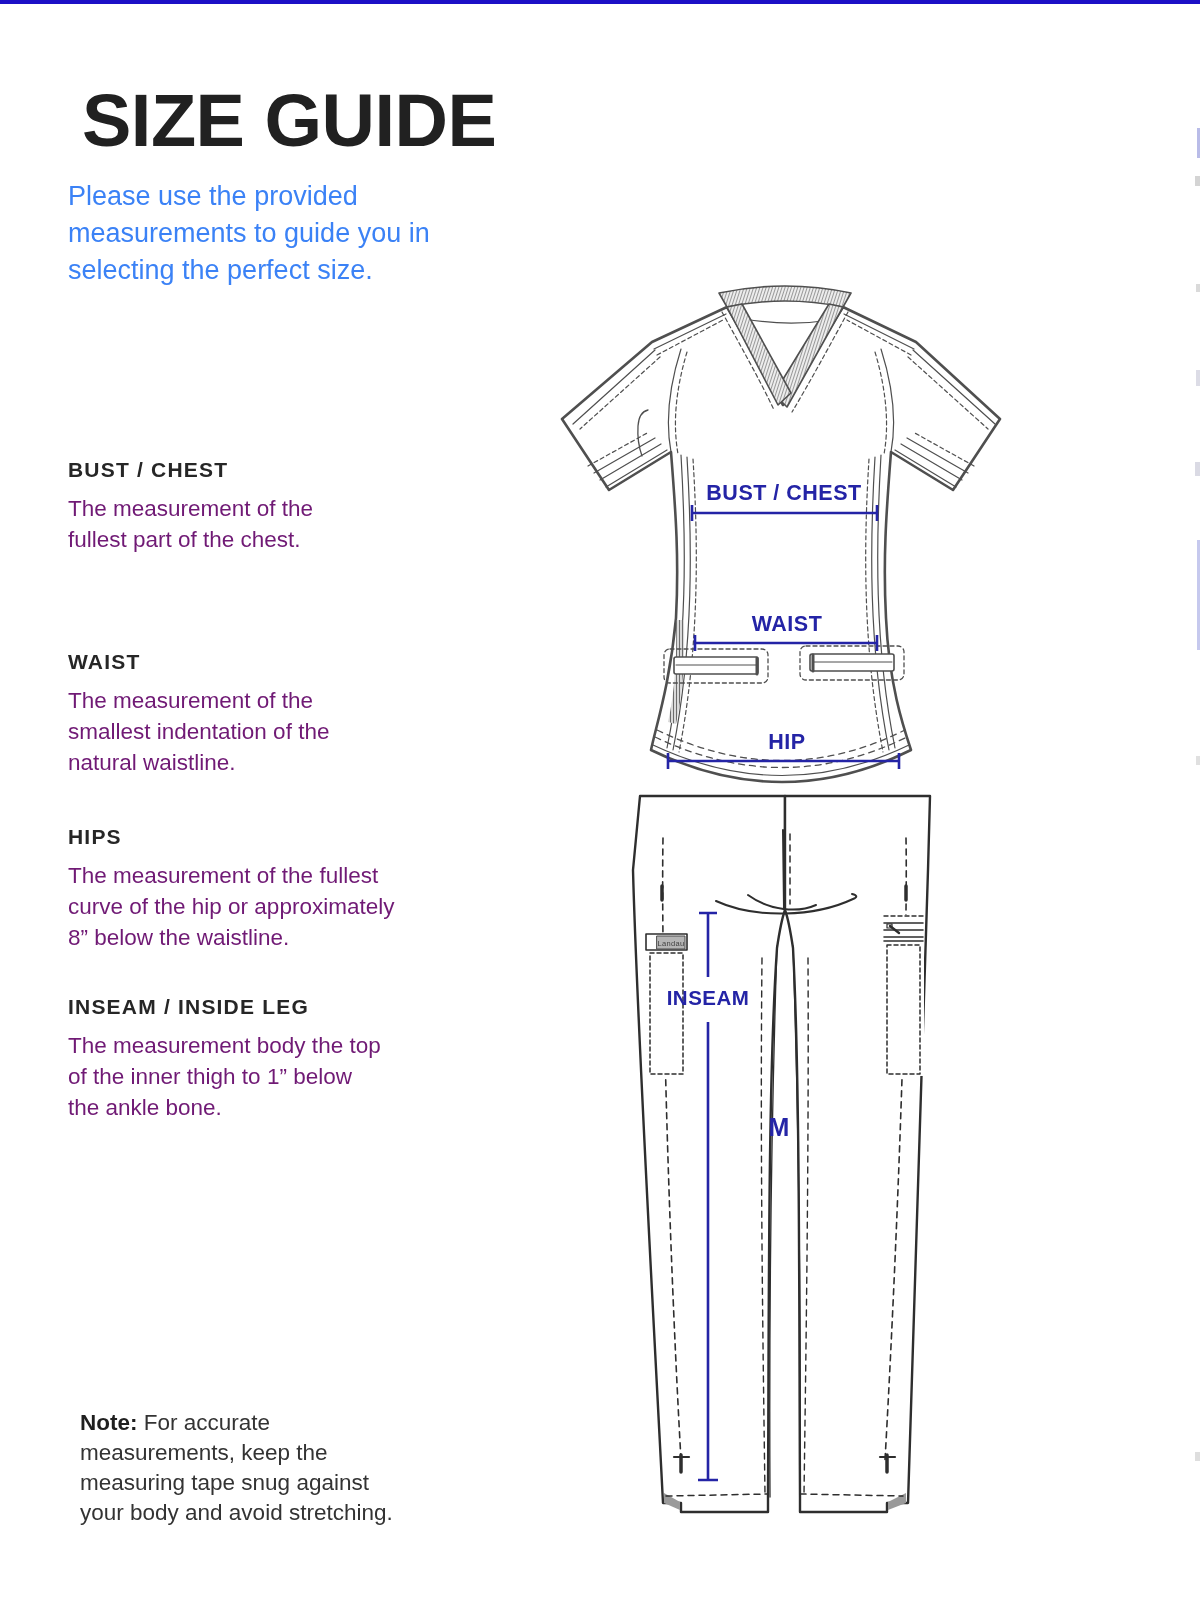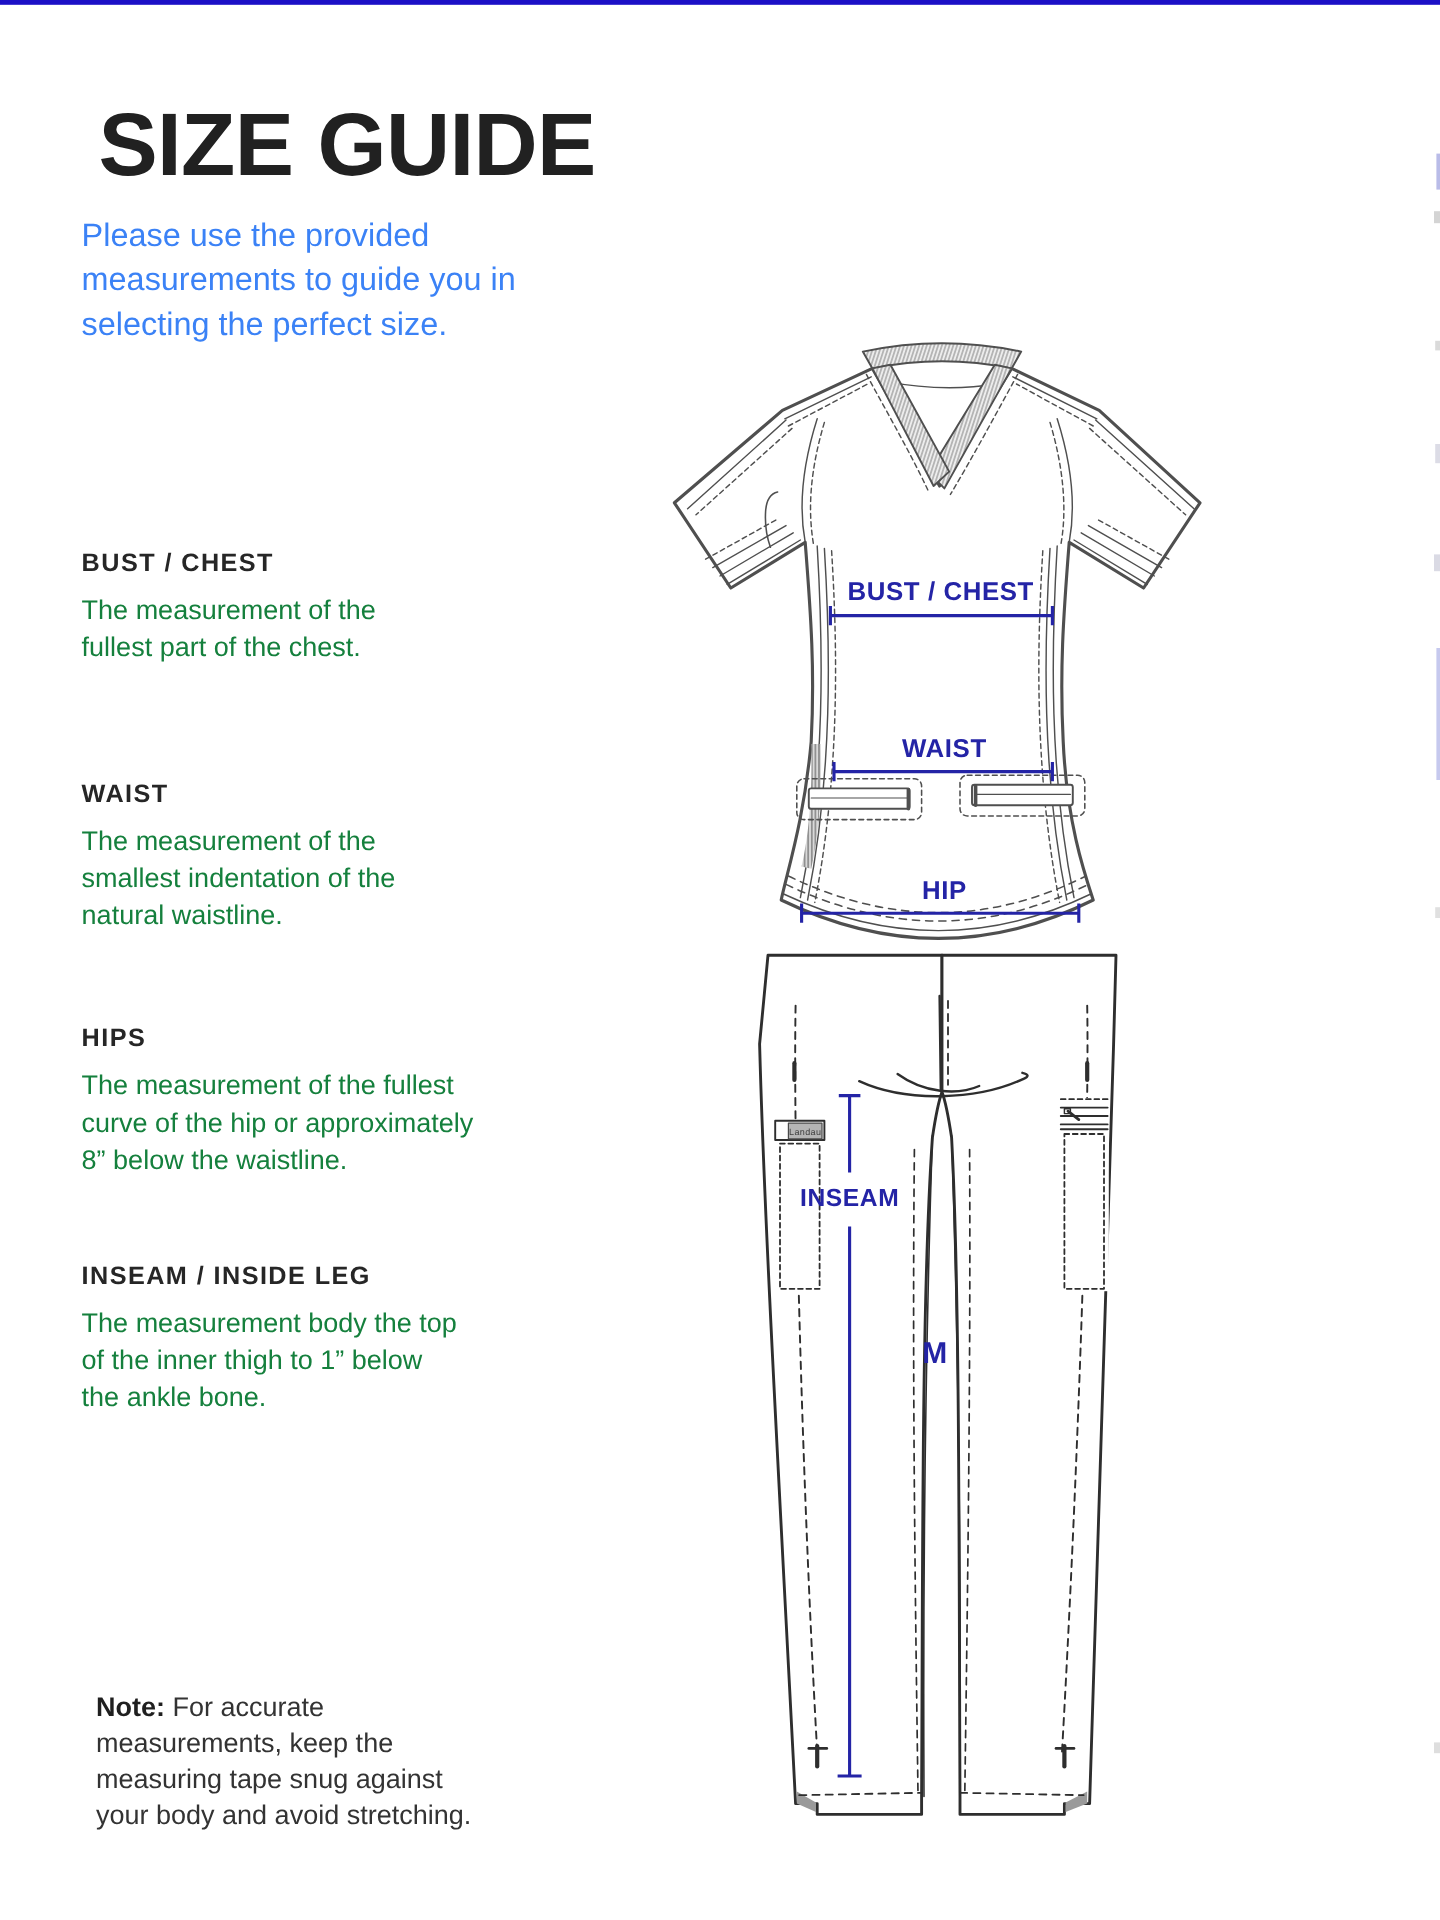--- a/index.html
+++ b/index.html
@@ -9,21 +9,21 @@
     font-family:"Liberation Sans", sans-serif;
   }
   .topbar{position:absolute;left:0;top:0;width:1200px;height:4px;background:#1c10c6}
   .title{
     position:absolute;left:66px;top:68px;margin:16px;
     font-size:74px;font-weight:bold;letter-spacing:-0.5px;color:#212121;line-height:1;
   }
   .intro{position:absolute;left:68px;top:178px;margin:0;font-size:27px;line-height:37px;color:#3b82f6}
   .def{position:absolute;left:68px;width:420px}
   .def h2{margin:0 0 11px 0;font-size:21px;font-weight:bold;letter-spacing:1.2px;color:#262626}
-  .def .body{font-size:22.5px;line-height:31px;color:#15803d}
+  .def .body{font-size:22.5px;line-height:31px;color:#701a75}
   .note{position:absolute;left:68px;top:1396px;margin:12px;font-size:22.5px;line-height:30px;color:#333333;width:380px}
   .note strong{color:#1f1f1f}
   .figure{position:absolute;left:530px;top:280px;width:480px;height:1250px}
   .edge{position:absolute;pointer-events:none}
   
   .d1{stroke-dasharray:6 5}
   .d2{stroke-dasharray:4 3}
   svg text.anno{
     font-family:"Liberation Sans",sans-serif;font-weight:bold;
     font-size:21.5px;letter-spacing:0.5px;text-anchor:middle;
@@ -43,26 +43,26 @@
 <section class="def" style="top:458px">
   <h2>BUST / CHEST</h2>
   <div class="body"><span>The measurement of the</span><br><span>fullest part of the chest.</span></div>
 </section>
 
 <section class="def" style="top:650px">
   <h2>WAIST</h2>
   <div class="body"><span>The measurement of the</span><br><span>smallest indentation of the</span><br><span>natural waistline.</span></div>
 </section>
 
-<section class="def" style="top:854px">
+<section class="def" style="top:825px">
   <h2>HIPS</h2>
   <div class="body"><span>The measurement of the fullest</span><br><span>curve of the hip or approximately</span><br><span>8” below the waistline.</span></div>
 </section>
 
-<section class="def" style="top:1052px">
+<section class="def" style="top:995px">
   <h2>INSEAM / INSIDE LEG</h2>
   <div class="body"><span>The measurement body the top</span><br><span>of the inner thigh to 1” below</span><br><span>the ankle bone.</span></div>
 </section>
 
 <p class="note"><strong>Note:</strong><span> For accurate</span><br><span>measurements, keep the</span><br><span>measuring tape snug against</span><br><span>your body and avoid stretching.</span></p>
 
 <svg class="figure" viewBox="530 280 480 1250" xmlns="http://www.w3.org/2000/svg">
   <defs>
     <pattern id="rib" patternUnits="userSpaceOnUse" width="3" height="3" patternTransform="rotate(18)">
       <rect width="3" height="3" fill="#ededed"></rect>

